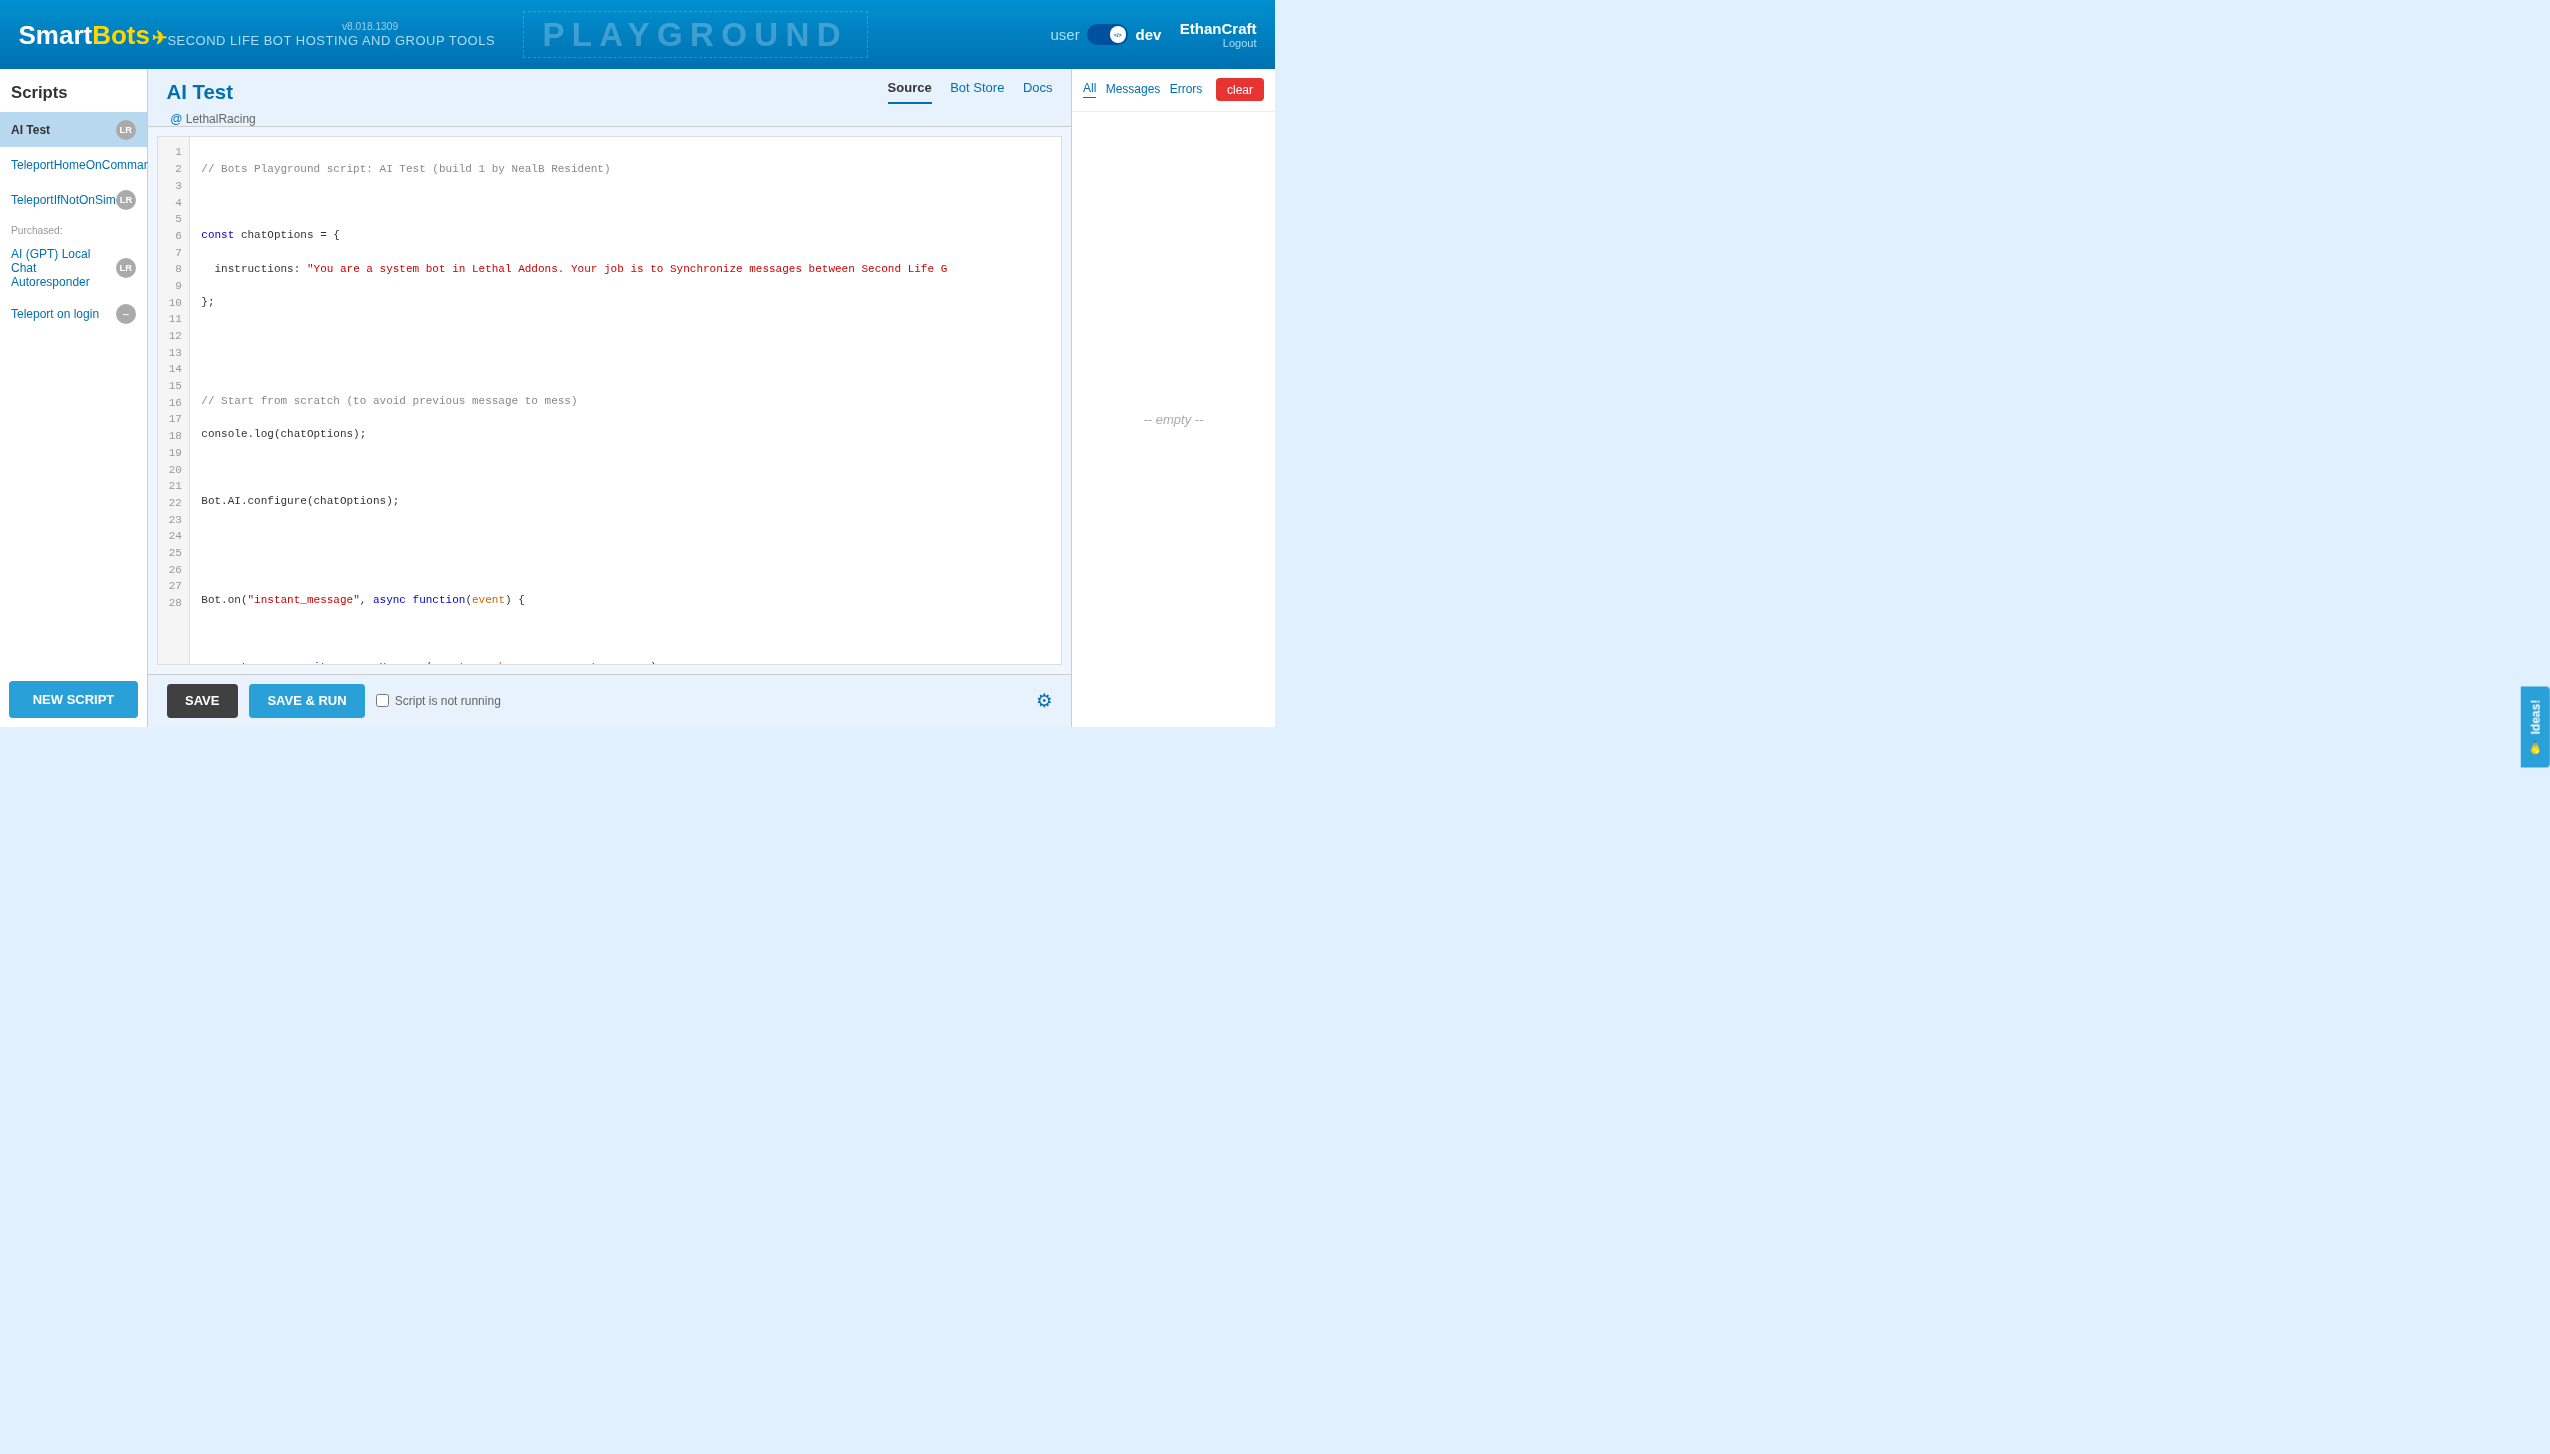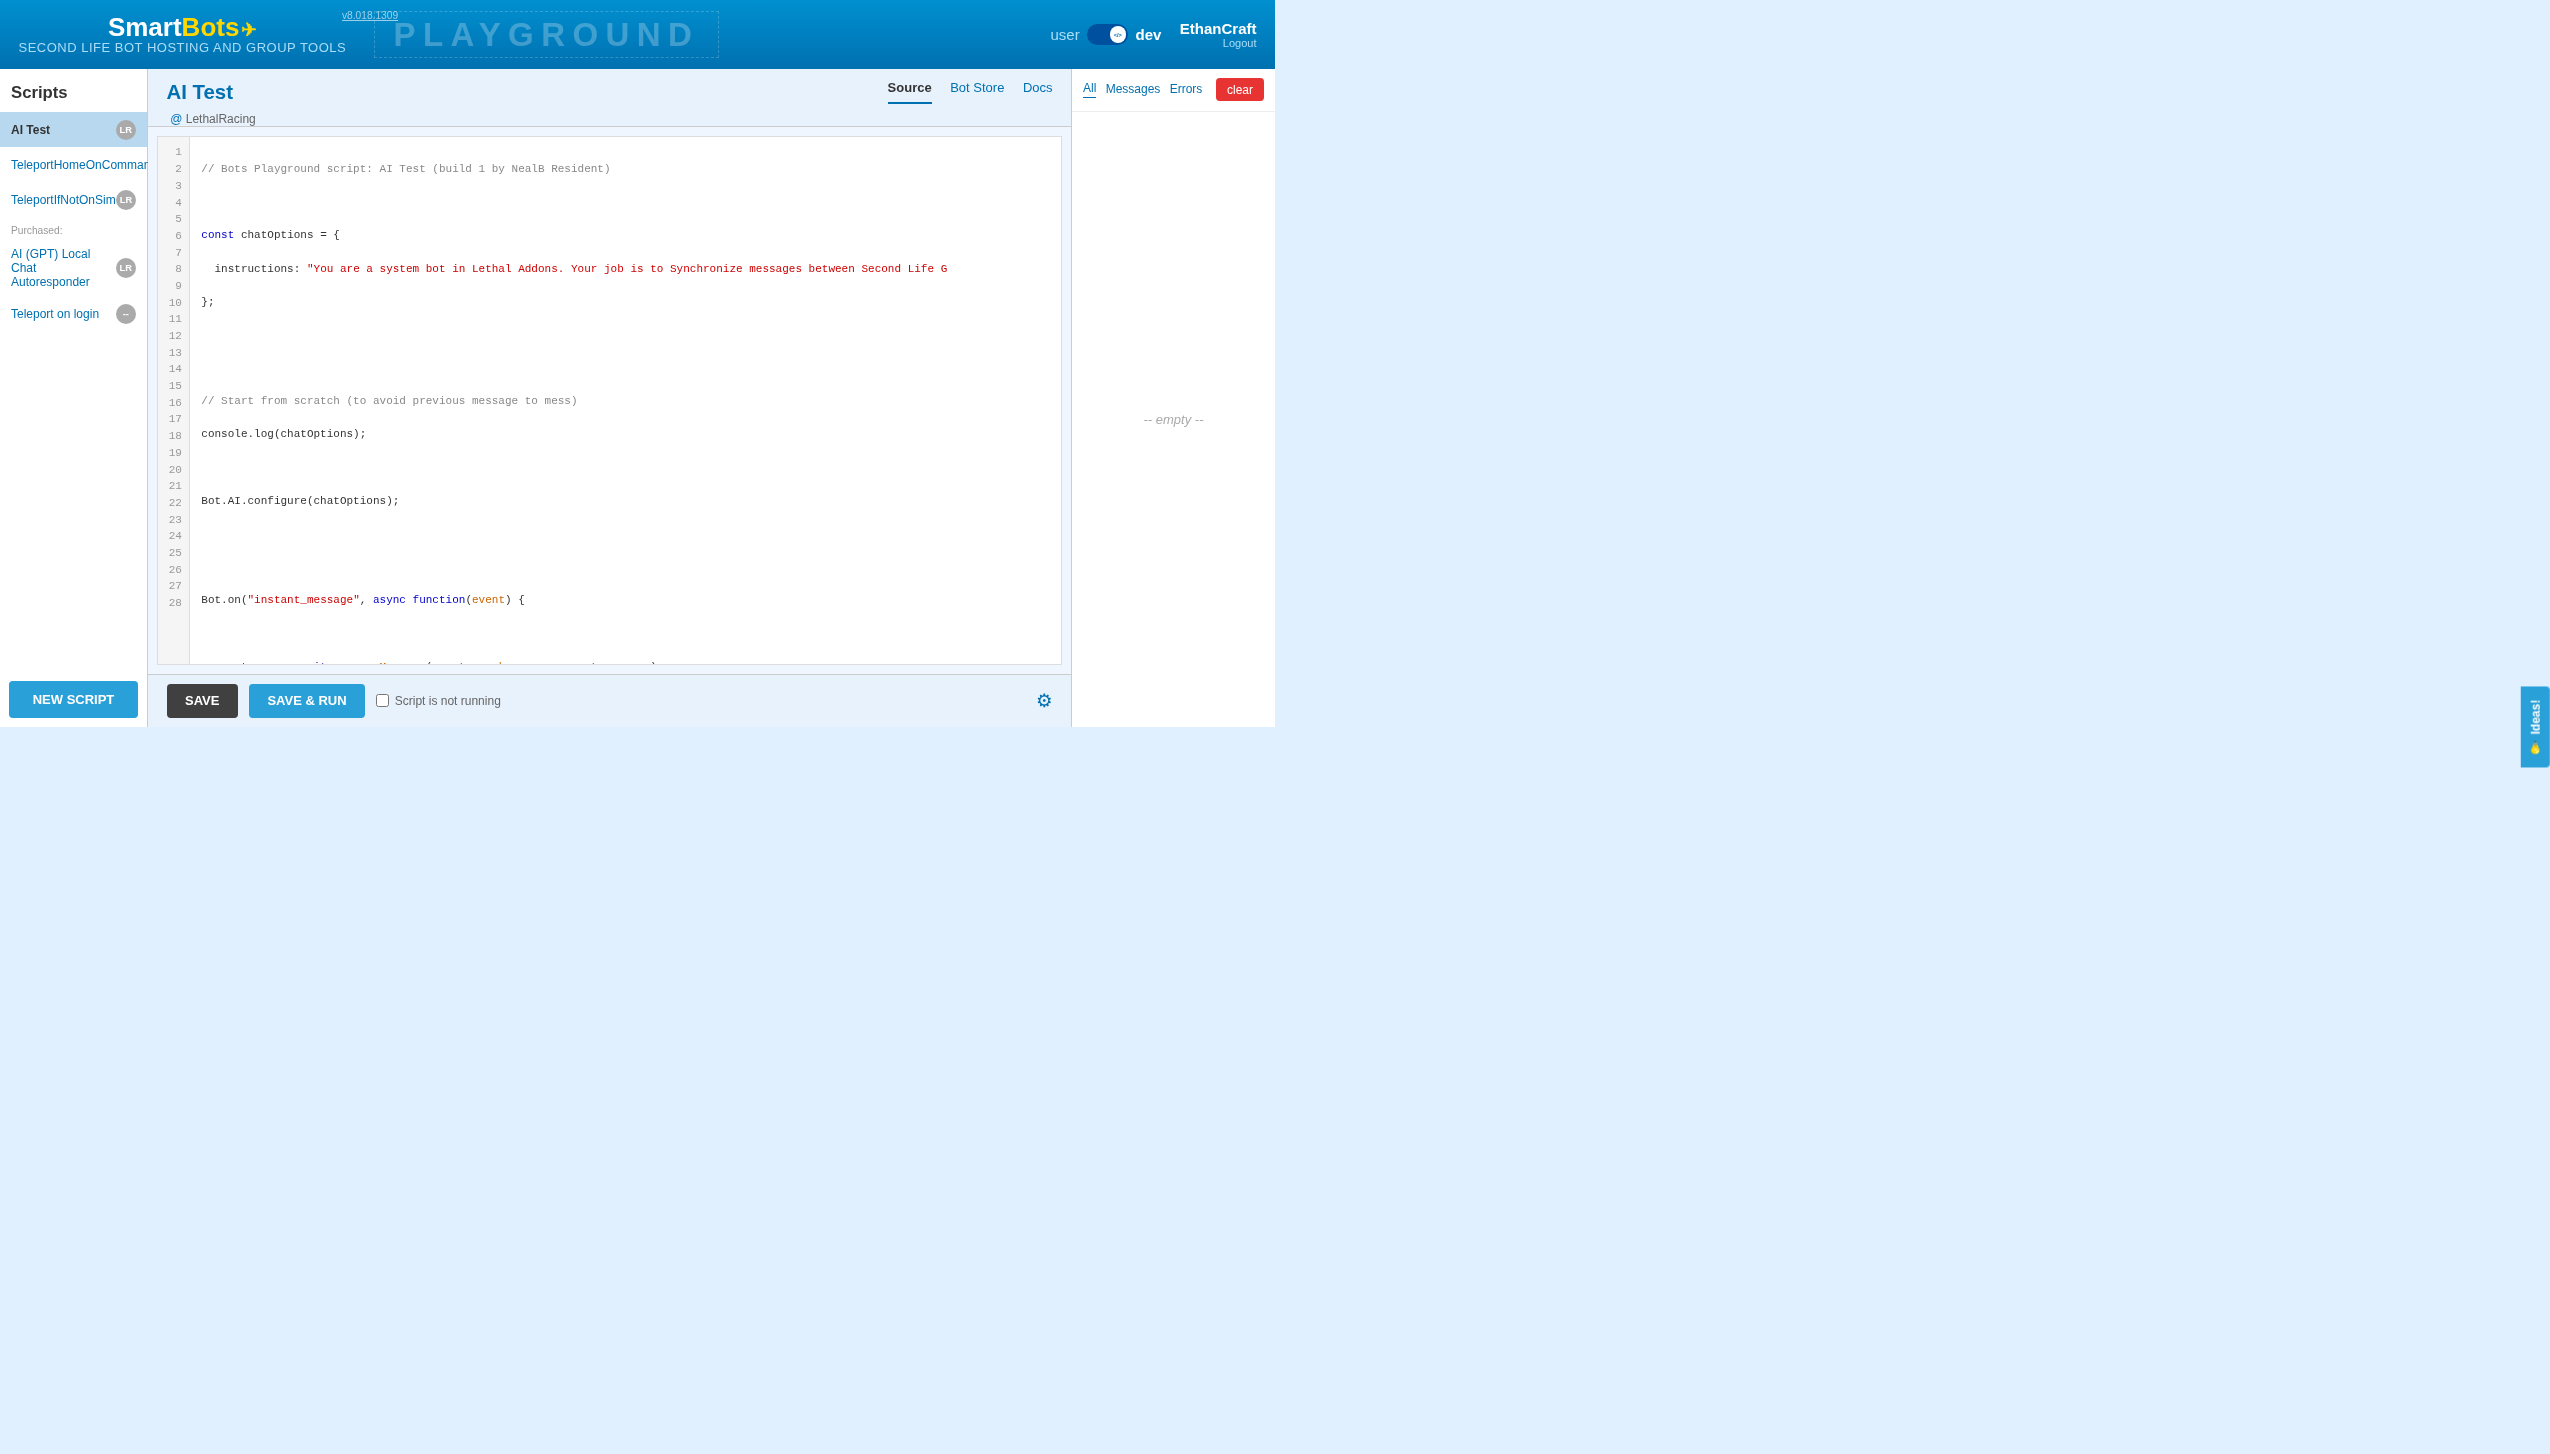--- a/index.html
+++ b/index.html
@@ -9,22 +9,22 @@
     .header {
       background: linear-gradient(180deg, #0090d0 0%, #0070b0 100%);
       height: 69px;
       display: flex;
       align-items: center;
       padding: 0 18.5px;
       position: relative;
     }
     .logo-area {
       display: flex;
-      flex-direction: column;
-      align-items: center;
+      flex-direction: row;
+      align-items: flex-end;
       margin-right: 18.5px;
     }
     .logo-main {
       font-size: 26px;
       font-weight: bold;
       color: white;
       line-height: 1;
     }
     .logo-main span.smart { color: white; }
     .logo-main span.bots { color: #ffd700; }
@@ -43,22 +43,21 @@
       text-transform: uppercase;
       border: 1.9px dashed rgba(255,255,255,0.2);
       padding: 3.7px 18.5px;
       margin-left: 9.3px;
     }
     .version-badge {
       color: rgba(255,255,255,0.6);
       font-size: 10.2px;
       position: absolute;
       left: 342px;
-      top: 10px;
-      text-decoration: underline;
+      top: 21px;
     }
     .user-toggle {
       display: flex;
       align-items: center;
       gap: 7.4px;
       margin-left: auto;
       margin-right: 18.5px;
     }
     .user-label { color: #aaddf8; font-size: 15px; }
     .dev-label { color: white; font-size: 15px; font-weight: bold; }

